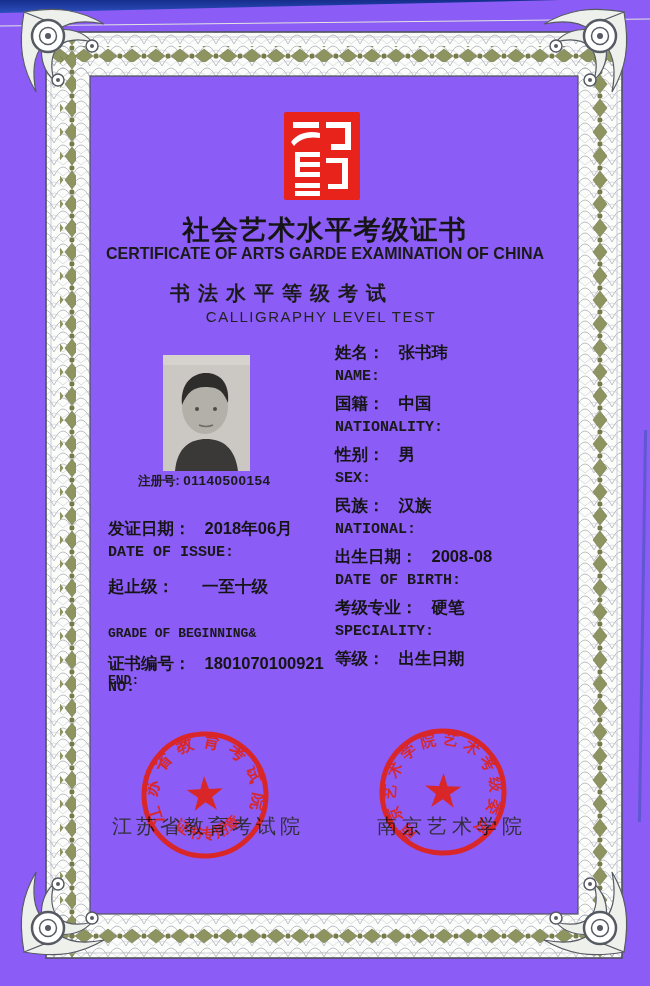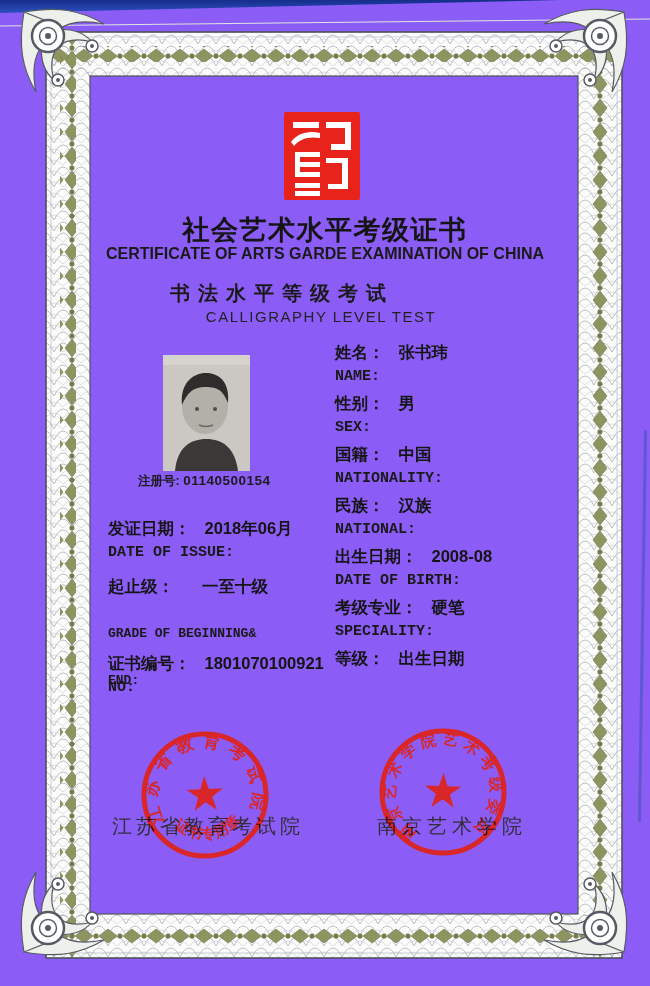--- a/index.html
+++ b/index.html
@@ -163,26 +163,26 @@
       <span>注册号:</span>
       <span class="num">01140500154</span>
     </div>
 
     <div class="col col-right">
       <div class="pair">
         <div class="zh-line"><span>姓名：</span><span class="val">张书玮</span></div>
         <div class="en-line">NAME:</div>
       </div>
       <div class="pair">
+        <div class="zh-line"><span>国籍：</span><span class="val">中国</span></div>
+        <div class="en-line">NATIONALITY:</div>
+      </div>
+      <div class="pair">
         <div class="zh-line"><span>性别：</span><span class="val">男</span></div>
         <div class="en-line">SEX:</div>
-      </div>
-      <div class="pair">
-        <div class="zh-line"><span>国籍：</span><span class="val">中国</span></div>
-        <div class="en-line">NATIONALITY:</div>
       </div>
       <div class="pair">
         <div class="zh-line"><span>民族：</span><span class="val">汉族</span></div>
         <div class="en-line">NATIONAL:</div>
       </div>
       <div class="pair">
         <div class="zh-line"><span>出生日期：</span><span class="val">2008-08</span></div>
         <div class="en-line">DATE OF BIRTH:</div>
       </div>
       <div class="pair">

